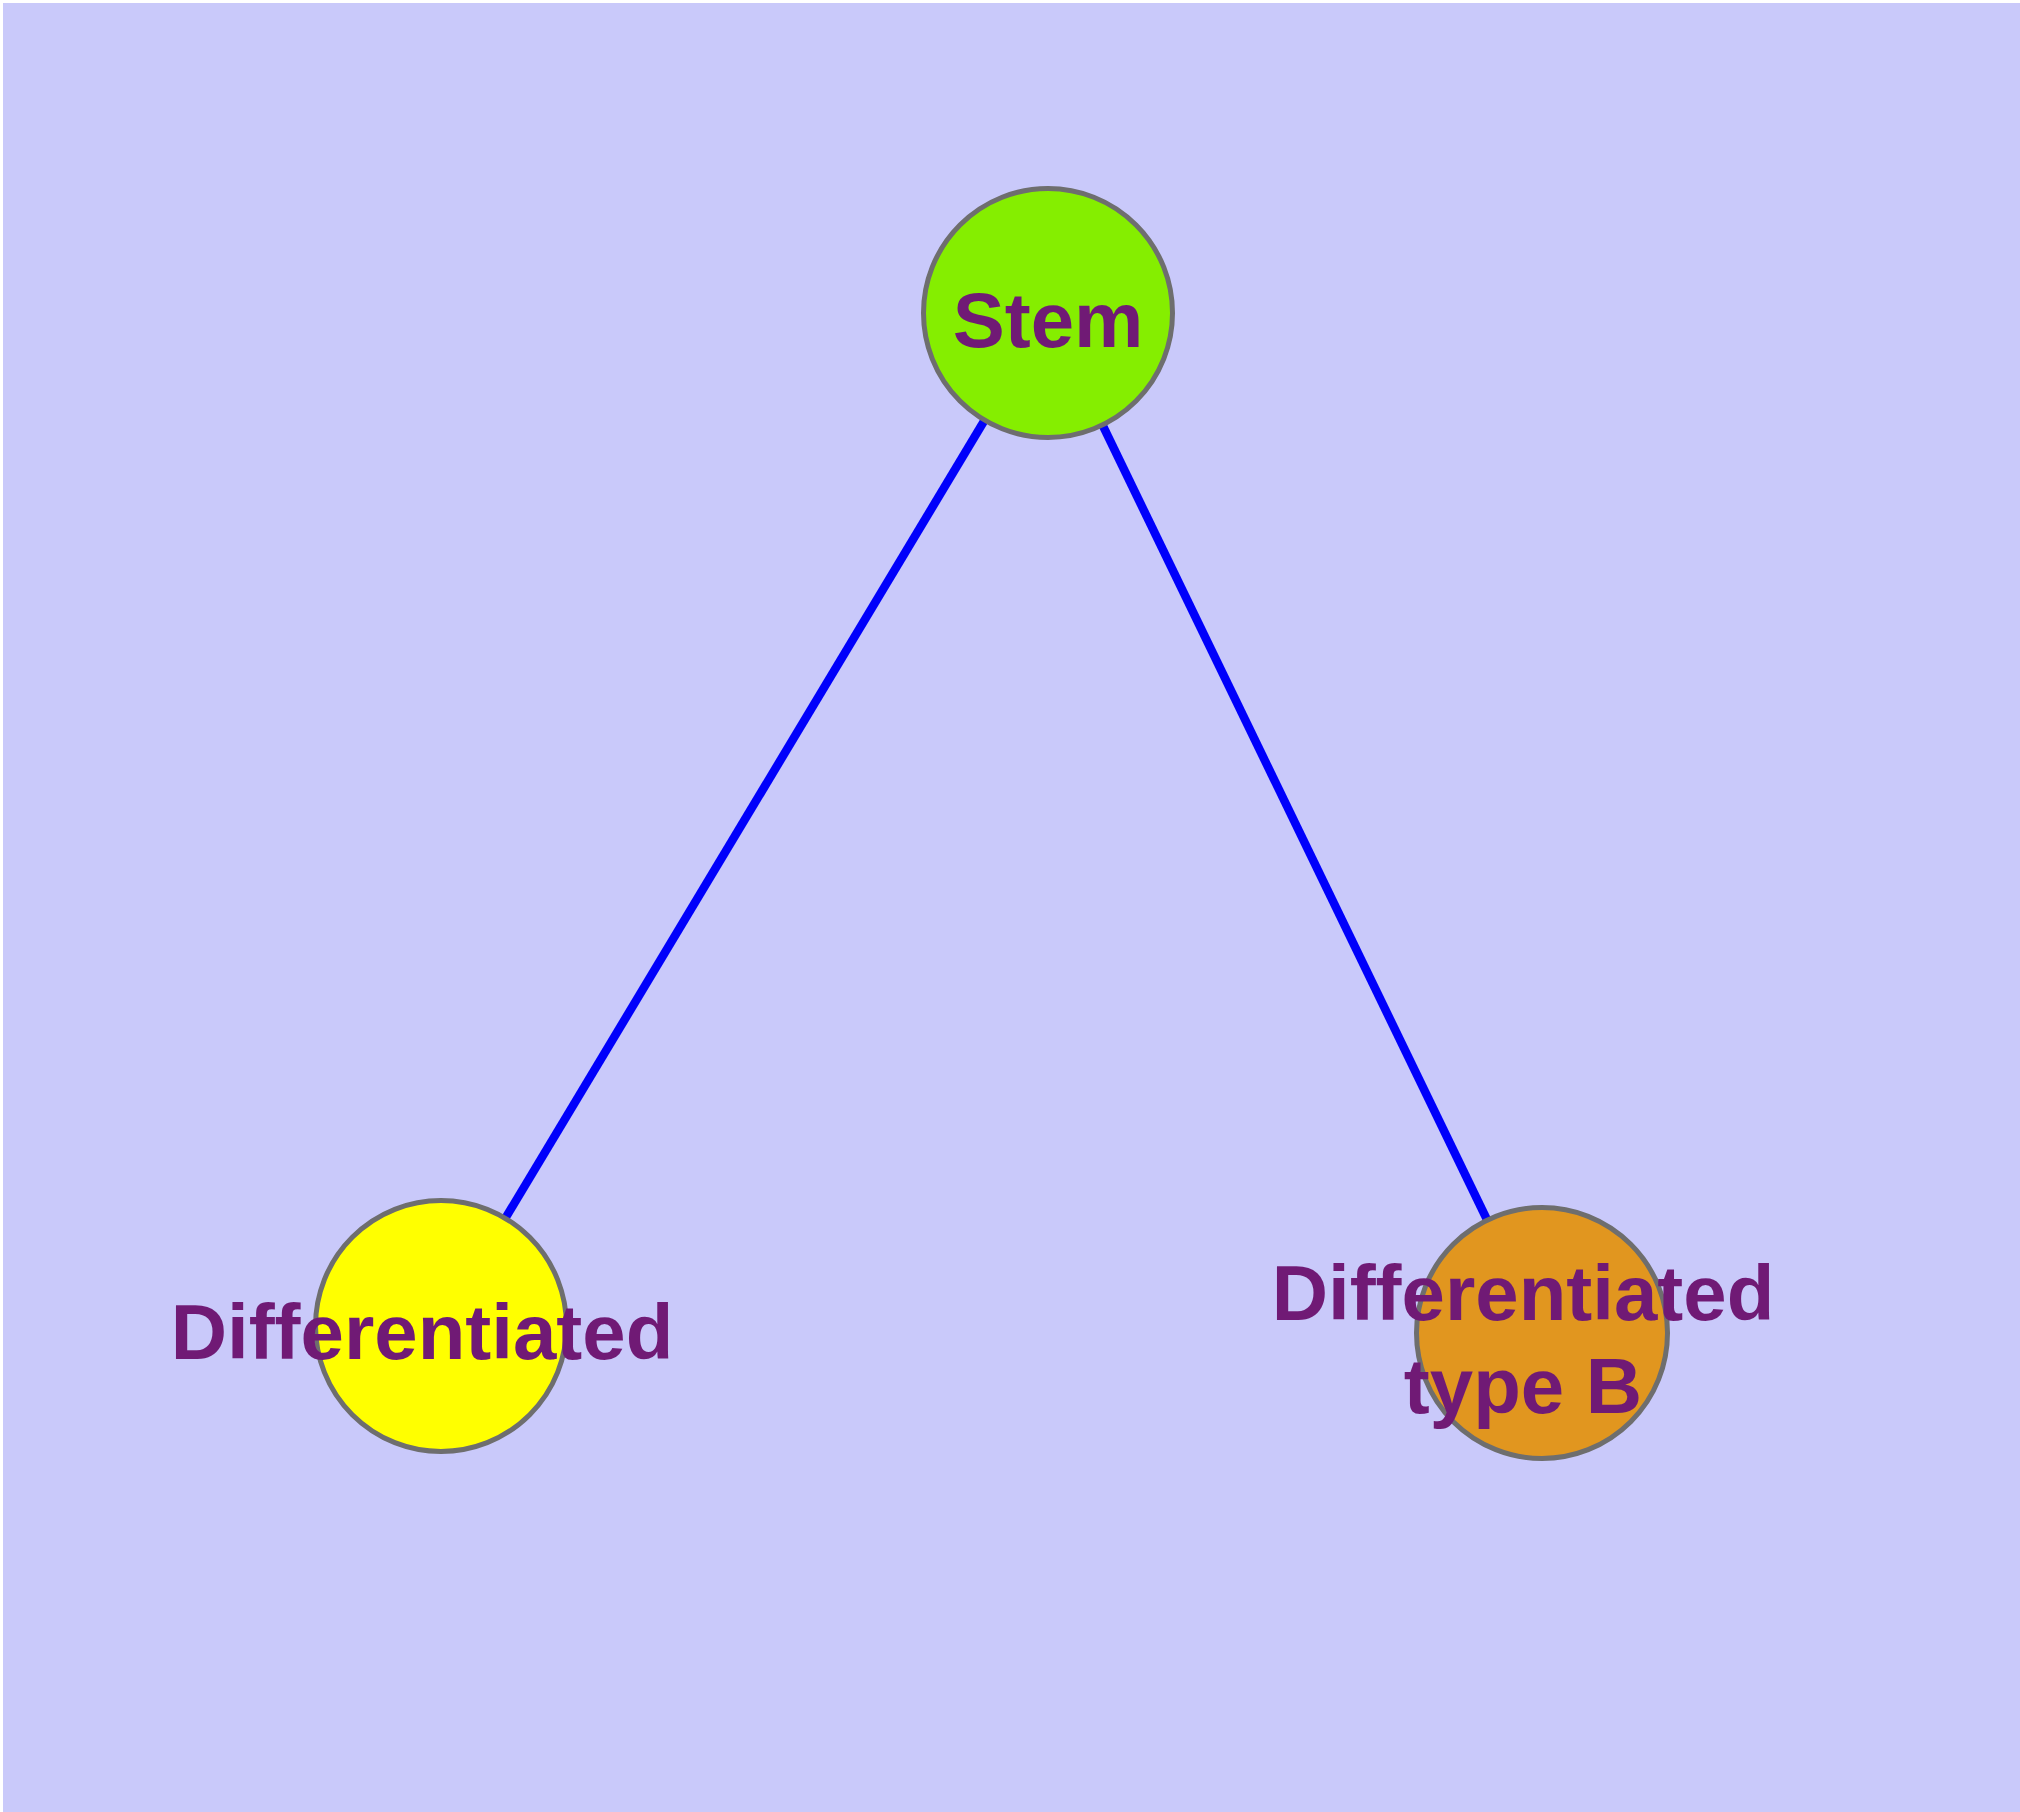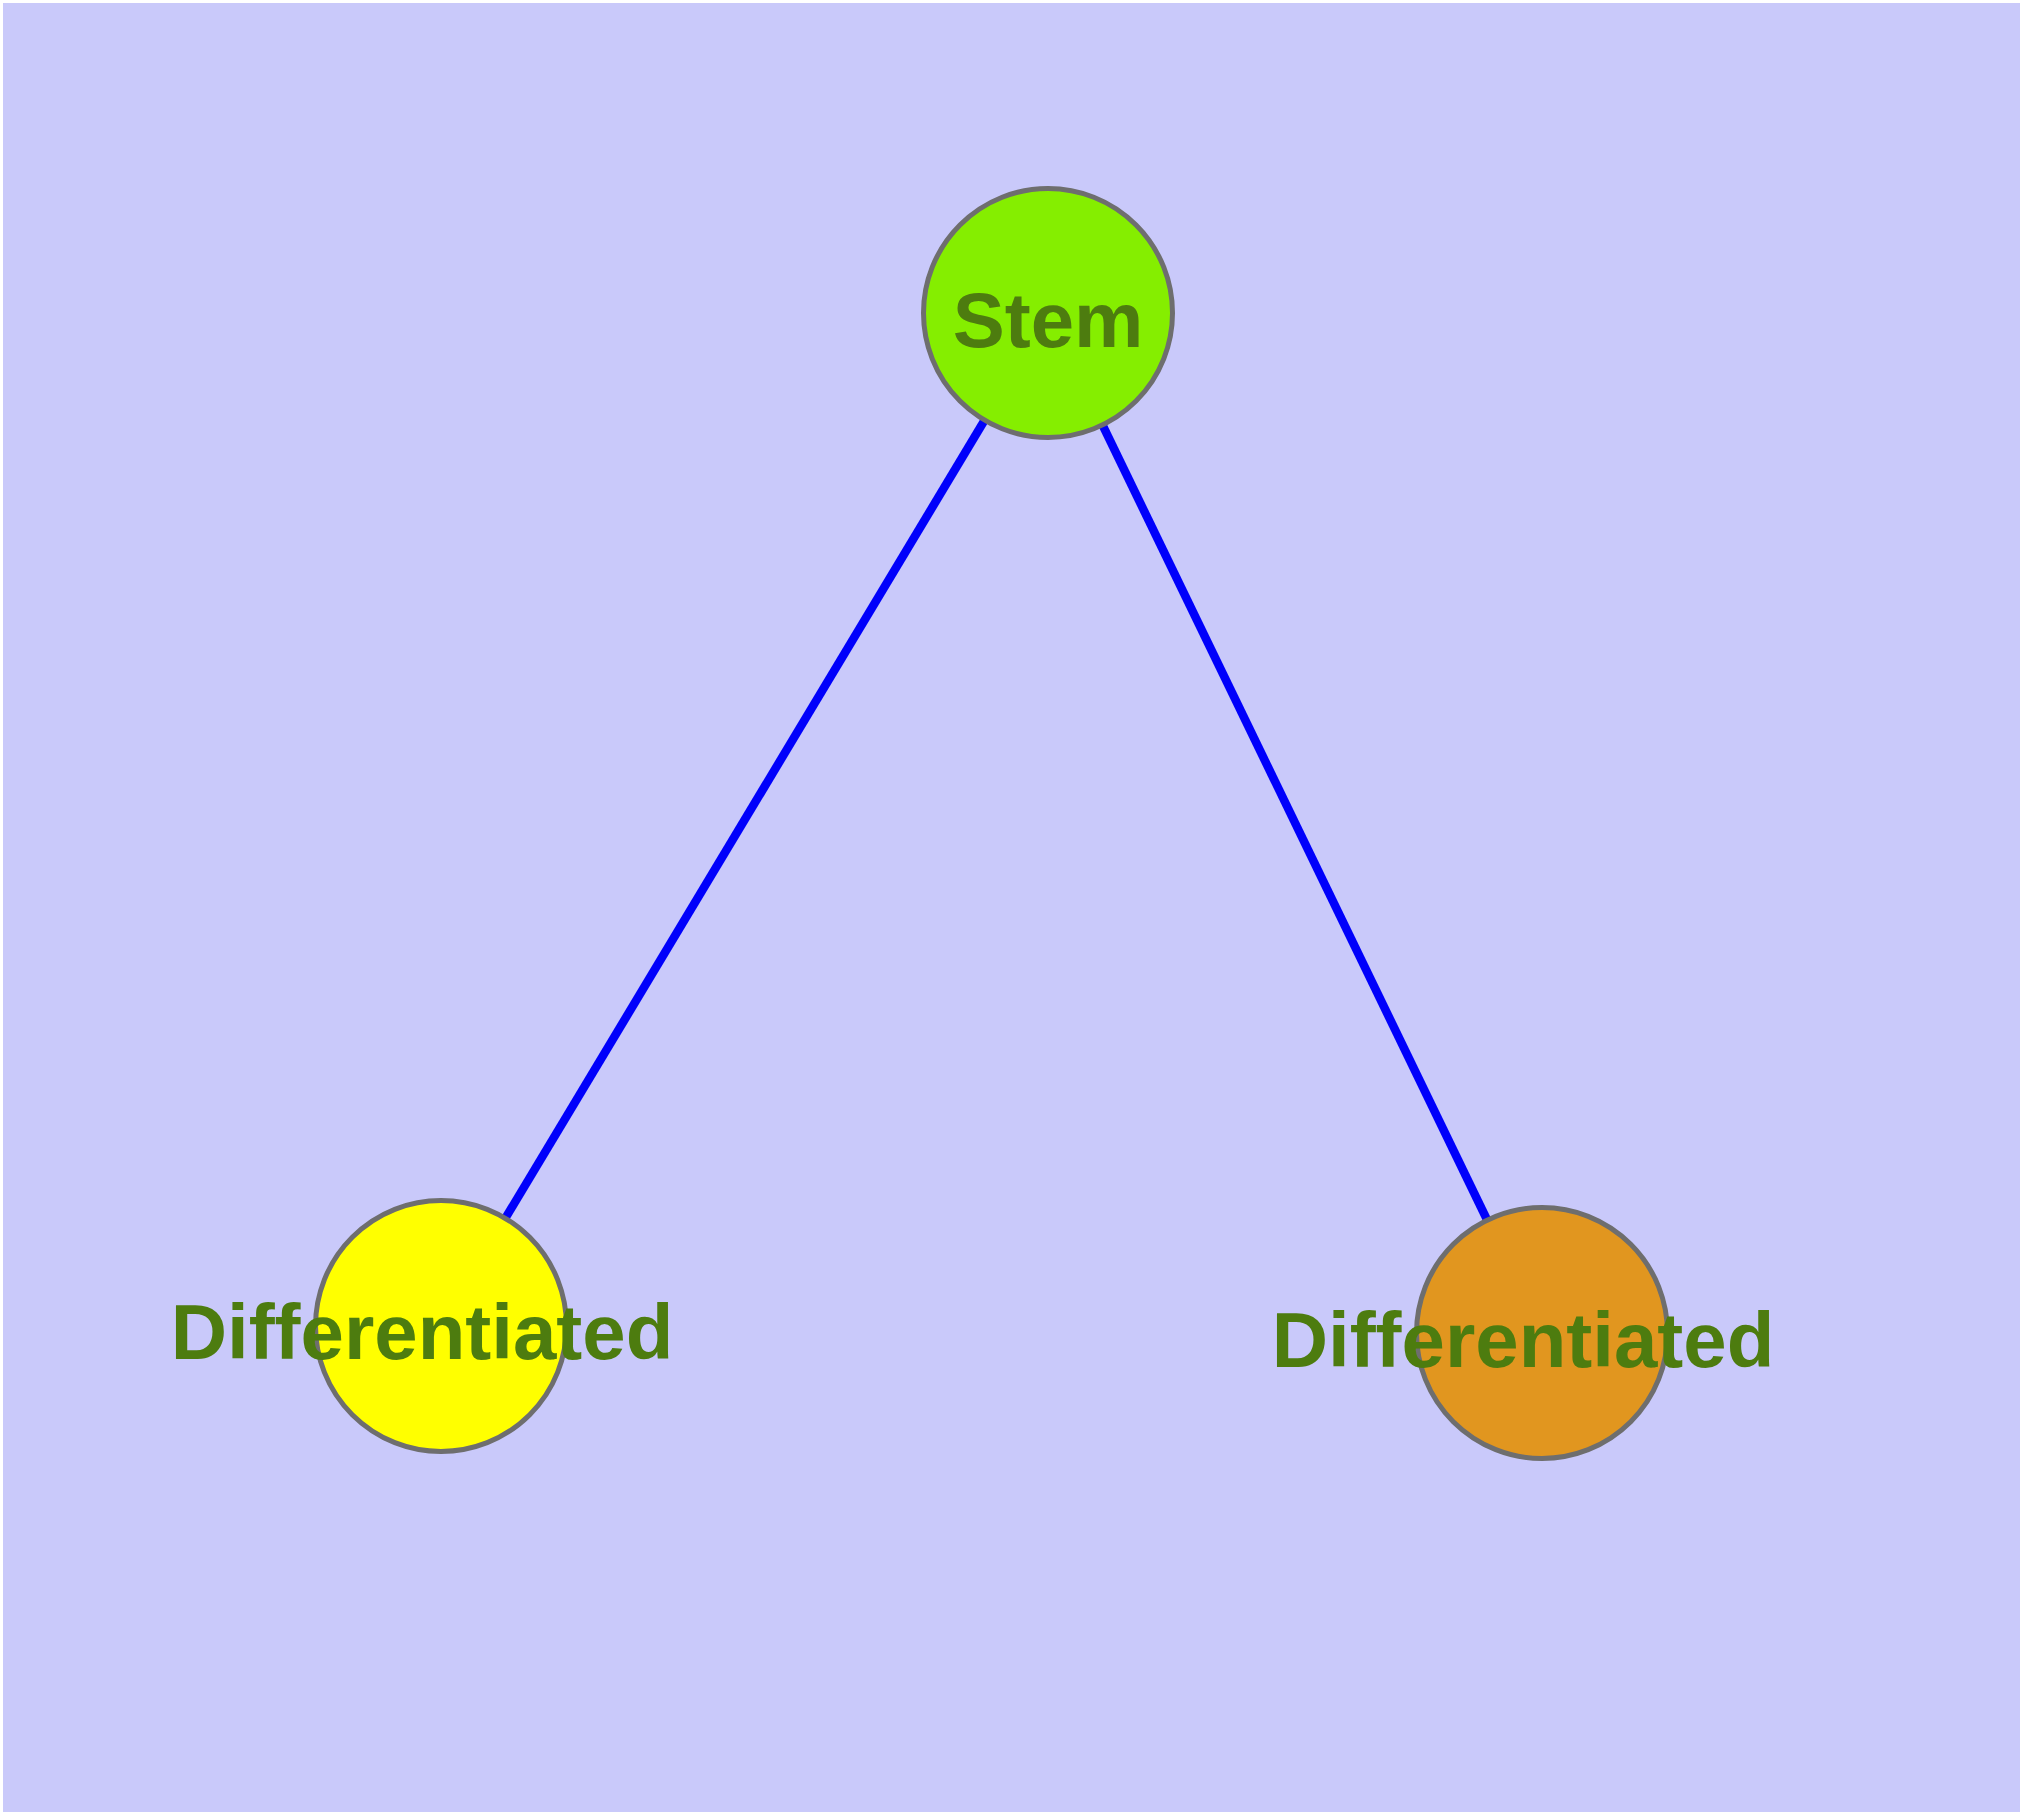--- a/index.html
+++ b/index.html
@@ -33,21 +33,21 @@
   .node {
     position: absolute;
     box-sizing: border-box;
     border-radius: 50%;
     border: 5.1px solid #6e6e6e;
   }
   .node-label {
     position: absolute;
     transform: translate(-50%, -50%);
     text-align: center;
-    color: #4d7c0f;
+    color: #701a75;
     font-weight: bold;
     font-size: 78px;
     line-height: 93px;
     white-space: nowrap;
   }
   .node-label span {
     display: block;
   }
 </style>
 </head>
@@ -69,16 +69,17 @@
   <div class="node-label" style="left: 1048px; top: 320px;">
     <span>Stem</span>
   </div>
 
   <div class="node-label" style="left: 422px; top: 1332px;">
     <span>Differentiated</span>
   </div>
 
   <div class="node-label" style="left: 1523px; top: 1340px;">
     <span>Differentiated</span>
+    <span>type B</span>
   </div>
 
 </div>
 
 
 </body></html>

